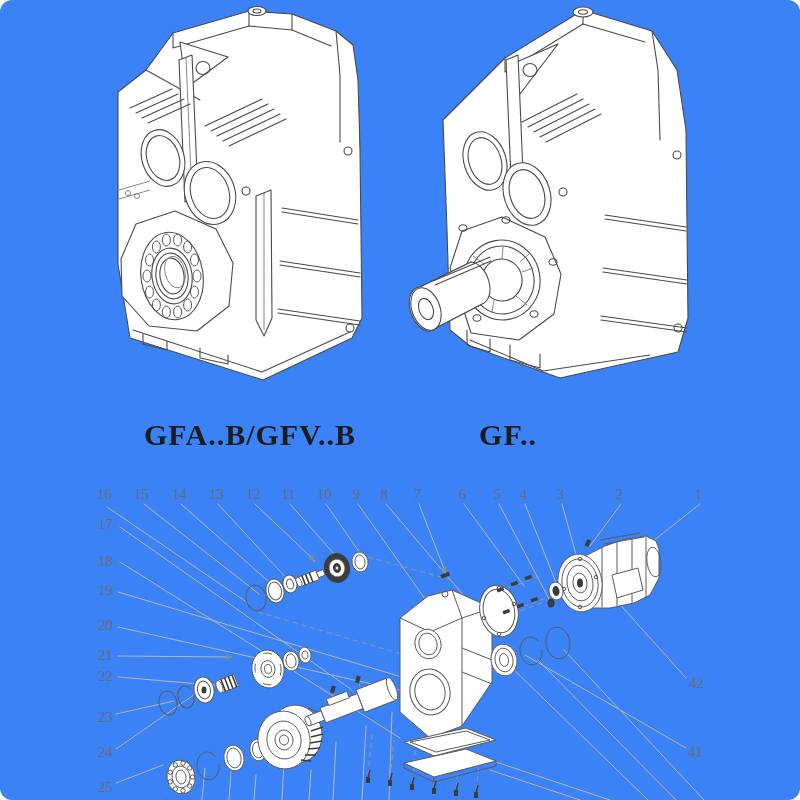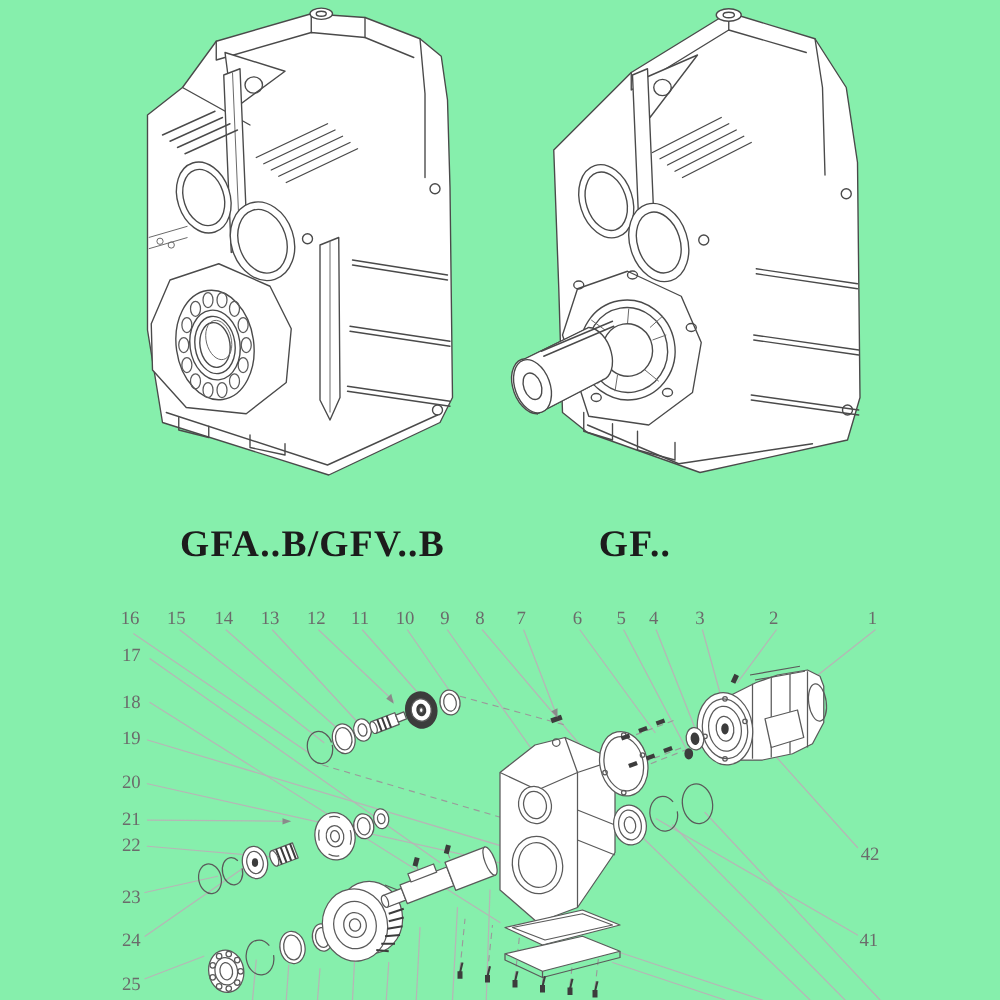--- a/index.html
+++ b/index.html
@@ -1,17 +1,17 @@
 <!DOCTYPE html>
 <html><head>
 <meta charset="utf-8">
 <style>
   html,body{margin:0;padding:0;background:#fff;}
-  .page{position:relative;width:800px;height:800px;background:#86efac;overflow:hidden;
-        font-family:"Liberation Serif",serif;}
+  .page{position:relative;width:800px;height:800px;background:#3b82f6;overflow:hidden;
+        font-family:"Liberation Serif",serif;border-radius:12px;}
   svg{position:absolute;left:0;top:0;}
   svg *{vector-effect:non-scaling-stroke;}
   .ln{fill:none;stroke:#4a4a4a;stroke-width:1.1;stroke-linejoin:round;stroke-linecap:round;}
   .lnw{fill:#ffffff;stroke:#4a4a4a;stroke-width:1.1;stroke-linejoin:round;}
   .thin{fill:none;stroke:#6a6a6a;stroke-width:0.8;}
   .part{fill:#ffffff;stroke:#5a5a5a;stroke-width:1;stroke-linejoin:round;}
   .partn{fill:none;stroke:#5a5a5a;stroke-width:1;stroke-linejoin:round;}
   .dk{fill:#3c3c3c;stroke:none;}
   .dkl{fill:none;stroke:#3c3c3c;stroke-width:1.6;}
   .leader{fill:none;stroke:#b6b6b6;stroke-width:1;stroke-linecap:round;}

